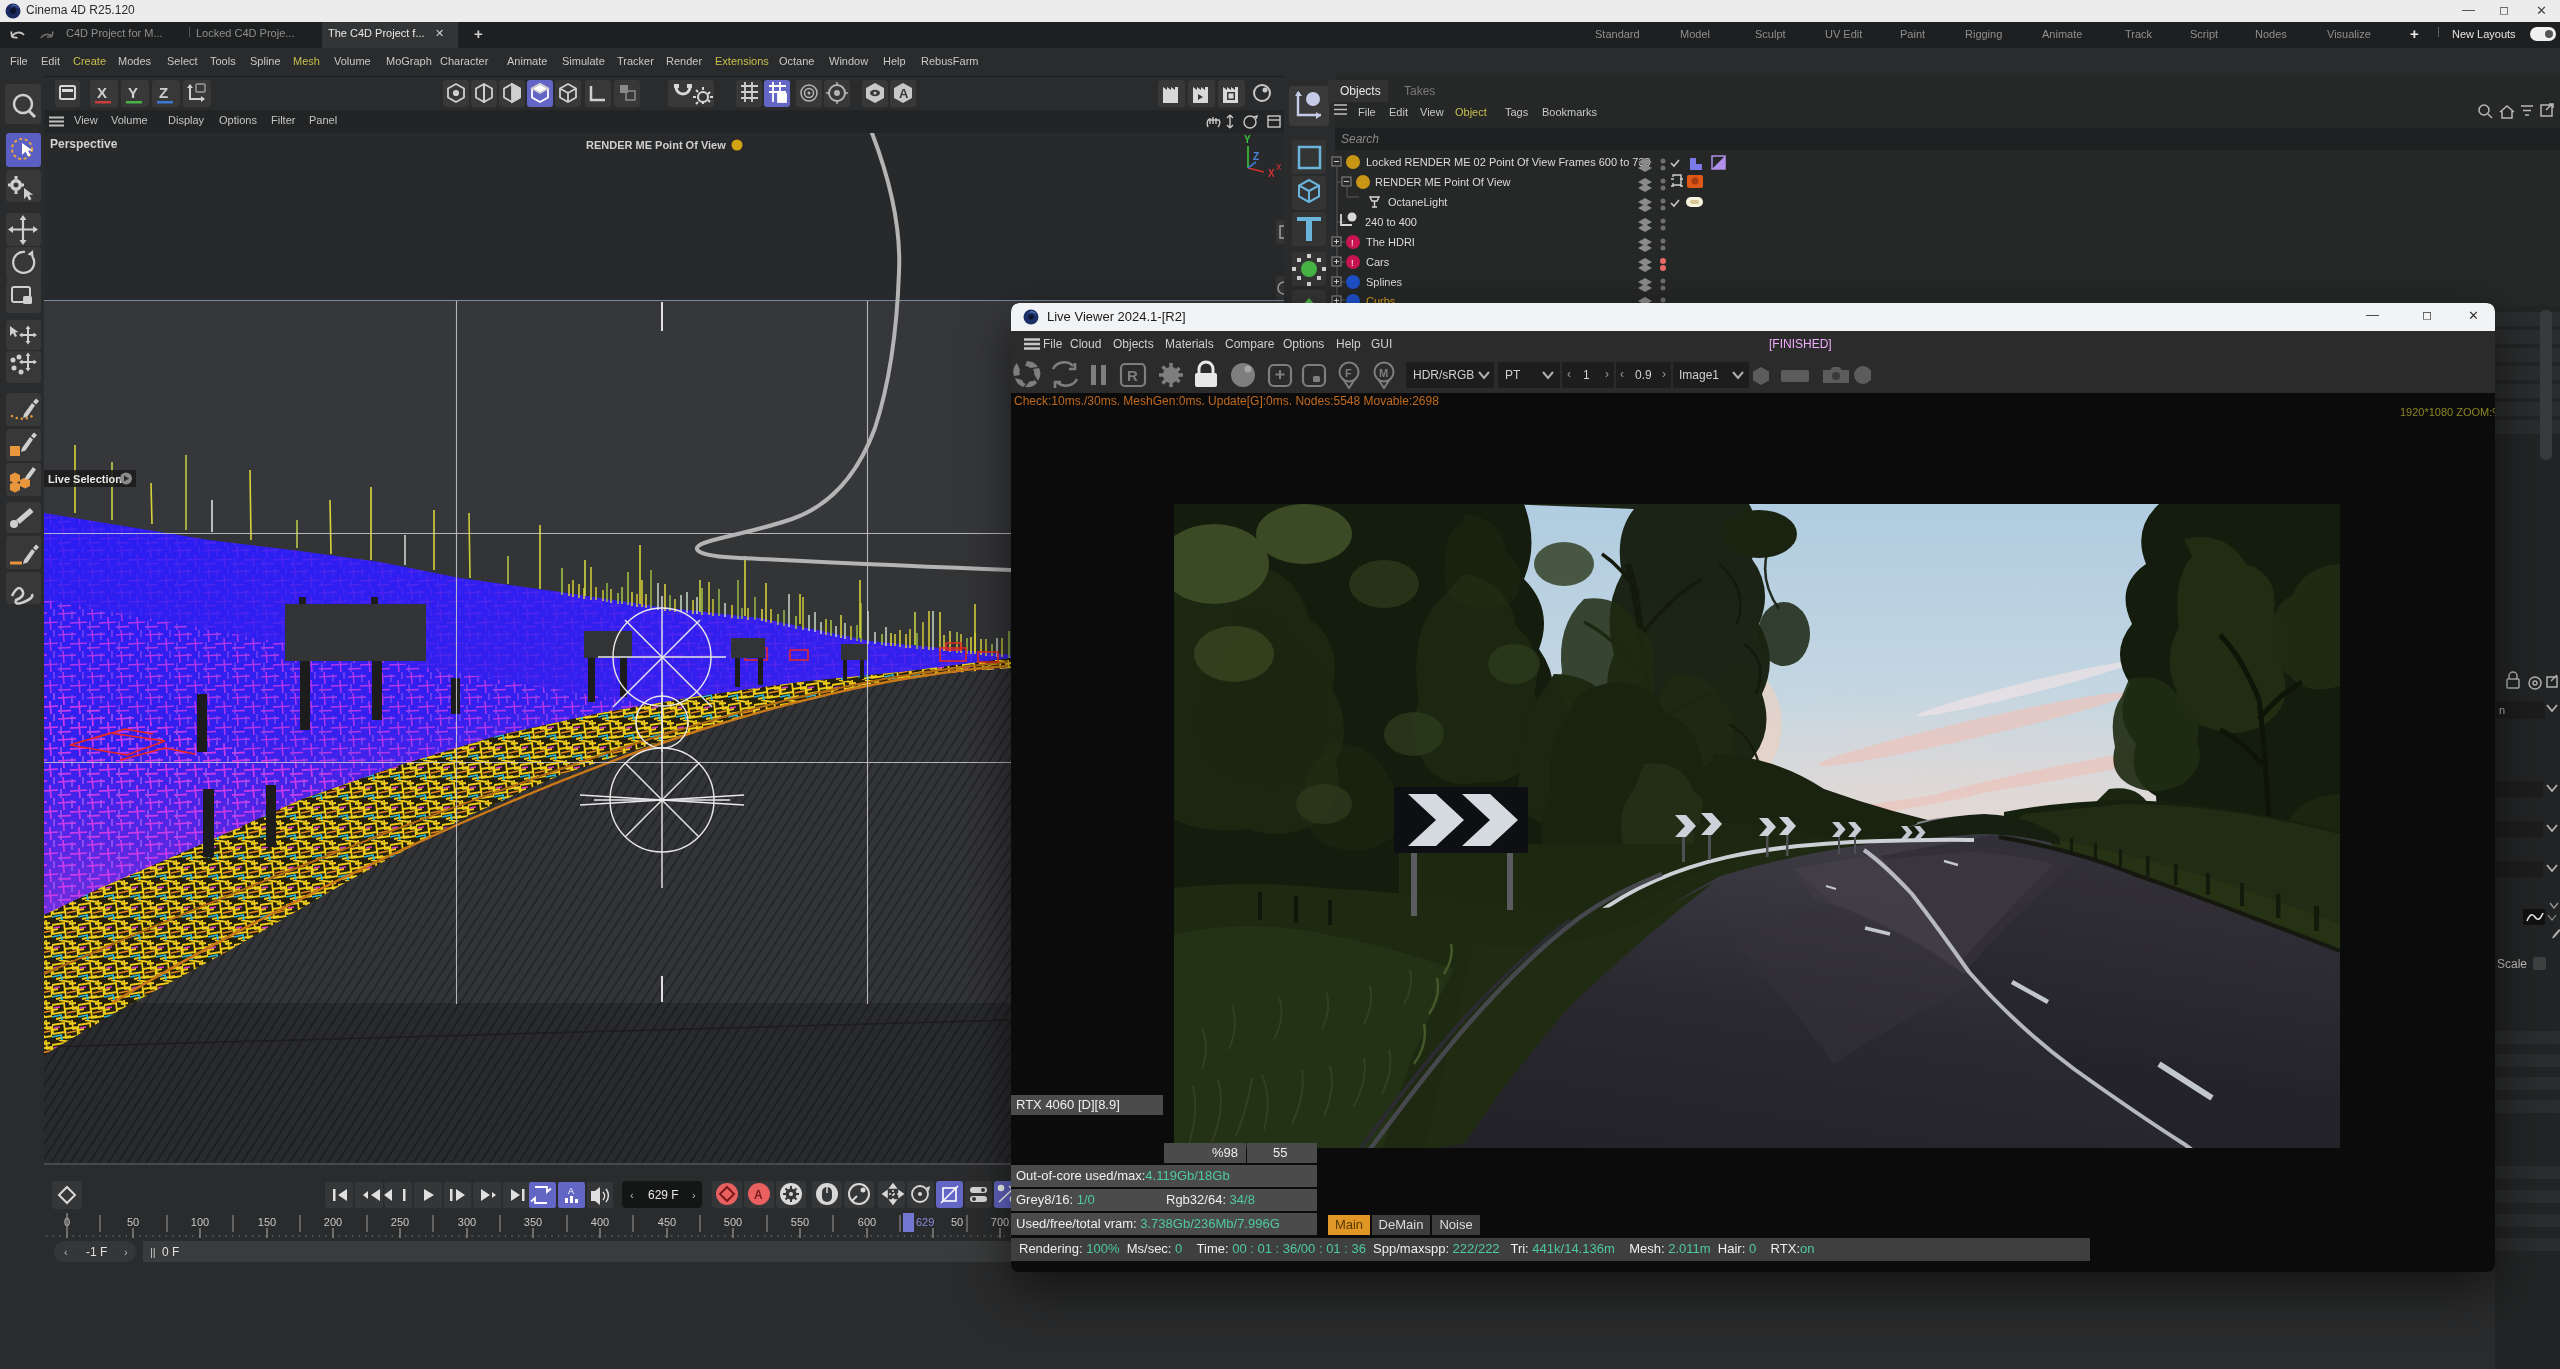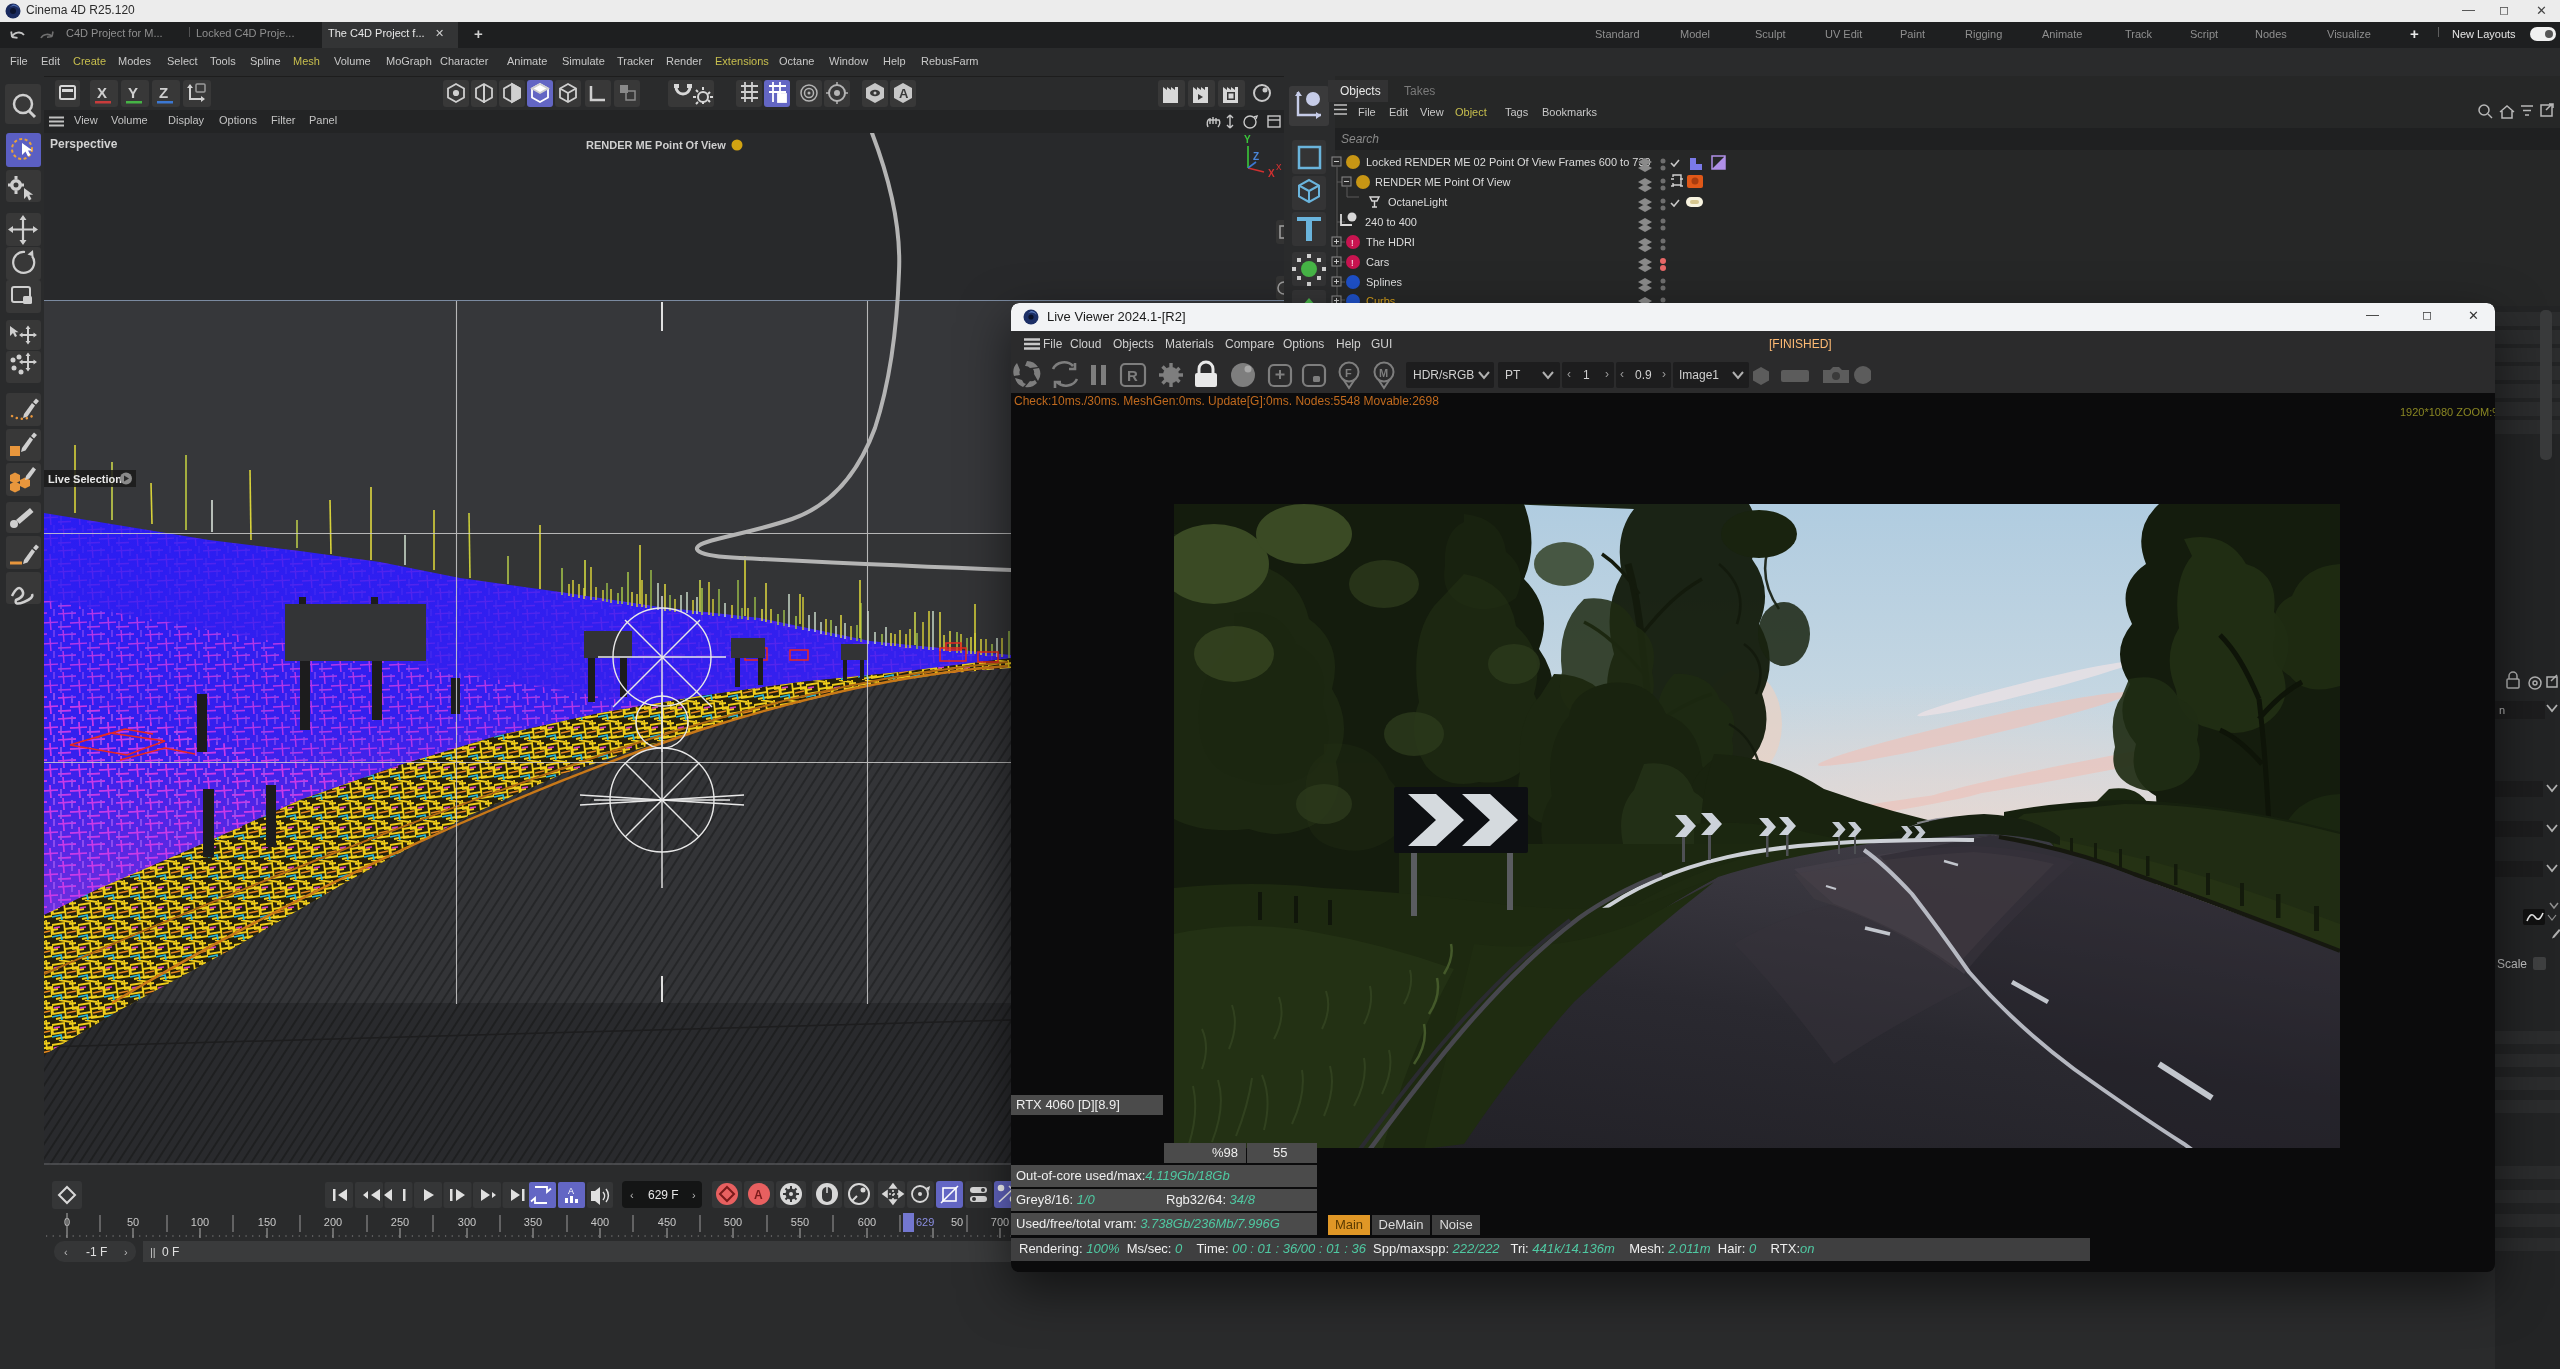--- a/index.html
+++ b/index.html
@@ -21,21 +21,21 @@
 
 #objpanel{left:1284px;top:76px;width:1276px;height:1293px;background:#272828;}
 
 #timeline{left:44px;top:1165px;width:2516px;height:204px;background:#2a2b2c;}
 
 #lv{left:1011px;top:303px;width:1484px;height:969px;background:#0b0b0c;border-radius:8px;box-shadow:0 18px 50px rgba(0,0,0,0.55);overflow:hidden;}
 #lvtitle{left:0;top:0;width:1484px;height:28px;background:#f2f3f5;border-radius:8px 8px 0 0;color:#1b1b1b;font-size:13px;}
 #lvmenu{left:0;top:28px;width:1484px;height:26px;background:#2b2b2c;color:#cfcfcf;font-size:12px;}
 #lvtools{left:0;top:54px;width:1484px;height:36px;background:#2b2b2c;}
 #lvstatus{left:0;top:90px;width:1484px;height:16px;color:#c06a1e;font-size:12px;background:#0b0b0c;}
-.tealv{color:#4fc9a2;font-style:italic;}
+.tealv{color:#4fc9a2;}
 .lvbox{position:absolute;background:#4b4b4b;color:#efefef;font-size:13px;}
 </style>
 </head>
 <body>
 <div id="stage">
 
   <div class="abs" id="titlebar">
     <svg class="abs" style="left:5px;top:3px" width="16" height="16">
         <circle cx="8" cy="8" r="7.5" fill="#1a2a5e"></circle>
         <path d="M8 1.5 A6.5 6.5 0 0 1 14.2 6 A7 7 0 0 0 4 4.5 Z" fill="#4a6ab0"></path>
@@ -955,21 +955,21 @@
           <path d="M0 1.5h16M0 6h16M0 10.5h16" stroke="#c8c8c8" stroke-width="2.4"></path>
         </svg>
       <span class="abs" style="left:32px;top:6px">File</span>
       <span class="abs" style="left:59px;top:6px">Cloud</span>
       <span class="abs" style="left:102px;top:6px">Objects</span>
       <span class="abs" style="left:154px;top:6px">Materials</span>
       <span class="abs" style="left:214px;top:6px">Compare</span>
       <span class="abs" style="left:272px;top:6px">Options</span>
       <span class="abs" style="left:325px;top:6px">Help</span>
       <span class="abs" style="left:360px;top:6px">GUI</span>
-      <span class="abs" style="left:758px;top:6px;color:#fdba74">[FINISHED]</span>
+      <span class="abs" style="left:758px;top:6px;color:#f0abfc">[FINISHED]</span>
     </div>
     <div class="abs" id="lvtools">
       <svg class="abs" style="left:0;top:0" width="860" height="36" viewBox="0 0 860 36">
         <g fill="#7e7e7e">
           <path d="M16 4 a13 13 0 0 1 11 6 l-8 1 a6 6 0 0 0 -5 -2 Z M28 11 a13 13 0 0 1 -1 13 l-4 -7 a6 6 0 0 0 -1 -5 Z M26 26 a13 13 0 0 1 -12 4 l5 -6 a6 6 0 0 0 5 -1 Z M12 30 a13 13 0 0 1 -8 -9 l7 2 a6 6 0 0 0 4 4 Z M3 19 a13 13 0 0 1 3 -13 l3 7 a6 6 0 0 0 0 5 Z"></path>
         </g>
         <path d="M42 12 a12 11 0 0 1 20 -3 M64 6 v6 h-6 M66 22 a12 11 0 0 1 -20 3 M44 31 v-6 h6" stroke="#7e7e7e" stroke-width="2.6" fill="none"></path>
         <rect x="80" y="8" width="5" height="20" fill="#7e7e7e"></rect>
           <rect x="90" y="8" width="5" height="20" fill="#7e7e7e"></rect>
         <rect x="110" y="7" width="24" height="22" rx="4" fill="none" stroke="#7e7e7e" stroke-width="2.2"></rect>

